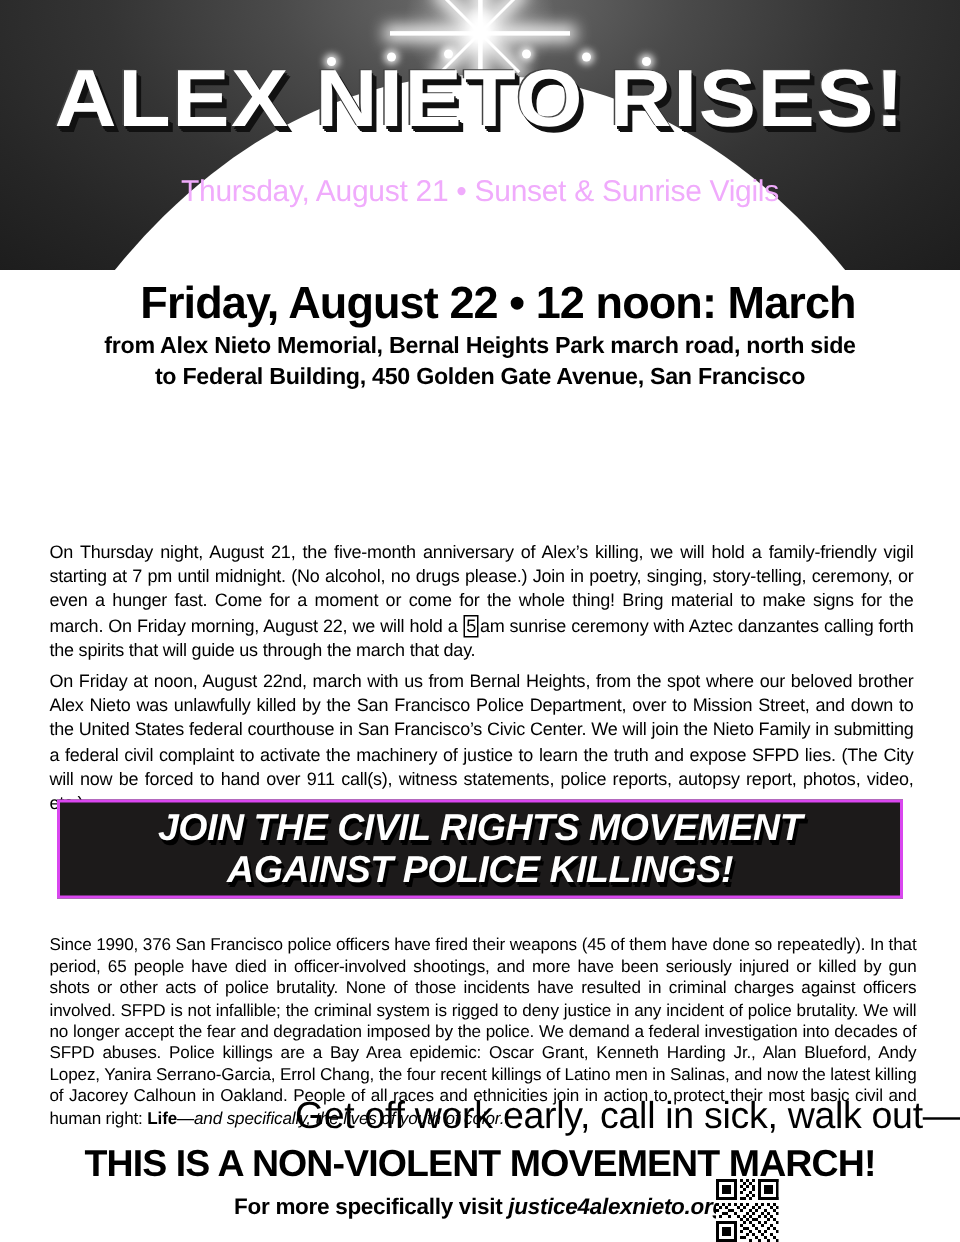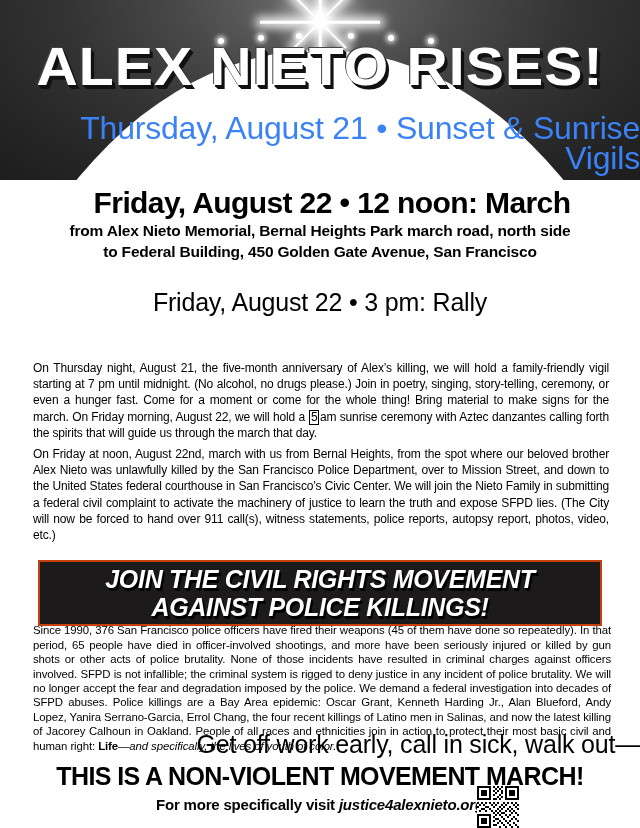--- a/index.html
+++ b/index.html
@@ -111,25 +111,25 @@
       3px 4px 0 #111111,
       2px 3px 0 #111111,
       1px 2px 0 #111111,
       -1px -1px 0 #444444;
     white-space: nowrap;
   }
 
   .hdr-line1 {
     position: absolute;
     left: 0; right: 0; top: 113px;
-    text-align: right;
-    font-size: 32px;
+    text-align: center;
+    font-size: 20px;
     line-height: 30px;
     font-weight: normal;
-    color: #3b82f6;
+    color: #f0abfc;
     letter-spacing: -0.2px;
   }
   .hdr-line2 {
     position: absolute;
     left: 0; right: 0; top: 146px;
     text-align: center;
     font-size: 15.5px;
     line-height: 19px;
     color: #000000;
     letter-spacing: -0.1px;
@@ -191,25 +191,25 @@
     border: 1.4px solid #000000;
     padding: 0 1px;
     line-height: 13px;
     margin: 0 0.5px;
   }
 
   
   .banner {
     position: absolute;
     left: 38px;
-    top: 560px;
+    top: 533px;
     width: 564px;
     height: 66px;
     background: #1c1a1a;
-    border: 2px solid #c2410c;
+    border: 2px solid #d946ef;
     box-sizing: border-box;
     display: flex;
     align-items: center;
     justify-content: center;
   }
   .banner-inner {
     text-align: center;
     font-weight: bold;
     font-style: italic;
     font-size: 25px;
@@ -319,21 +319,20 @@
   <div class="hdr-line1">Thursday, August 21 • Sunset &amp; Sunrise Vigils</div>
 </div>
 
 <div class="block-march">
   <div class="march-title">Friday, August 22 • 12 noon: March</div>
   <div class="march-sub">from Alex Nieto Memorial, Bernal Heights Park march road, north side</div>
   <div class="march-sub">to Federal Building, 450 Golden Gate Avenue, San Francisco</div>
 </div>
 
 <div class="block-rally">
-  <div class="rally-title">Friday, August 22 • 3 pm: Rally</div>
 </div>
 
 <p class="body-para" id="para1"><span>On Thursday night, August 21, the five-month anniversary of Alex’s killing, we will hold a family-friendly vigil starting at 7 pm until midnight. (No alcohol, no drugs please.) Join in poetry, singing, story-telling, ceremony, or even a hunger fast. Come for a moment or come for the whole thing! Bring material to make signs for the march. On Friday morning, August 22, we will hold a </span><span class="boxed">5</span><span>am sunrise ceremony with Aztec danzantes calling forth the spirits that will guide us through the march that day.</span></p>
 
 <p class="body-para" id="para2">On Friday at noon, August 22nd, march with us from Bernal Heights, from the spot where our beloved brother Alex Nieto was unlawfully killed by the San Francisco Police Department, over to Mission Street, and down to the United States federal courthouse in San Francisco’s Civic Center. We will join the Nieto Family in submitting a federal civil complaint to activate the machinery of justice to learn the truth and expose SFPD lies. (The City will now be forced to hand over 911 call(s), witness statements, police reports, autopsy report, photos, video, etc.)</p>
 
 <div class="banner">
   <div class="banner-inner">
     <div>JOIN THE CIVIL RIGHTS MOVEMENT</div>
     <div>AGAINST POLICE KILLINGS!</div>

